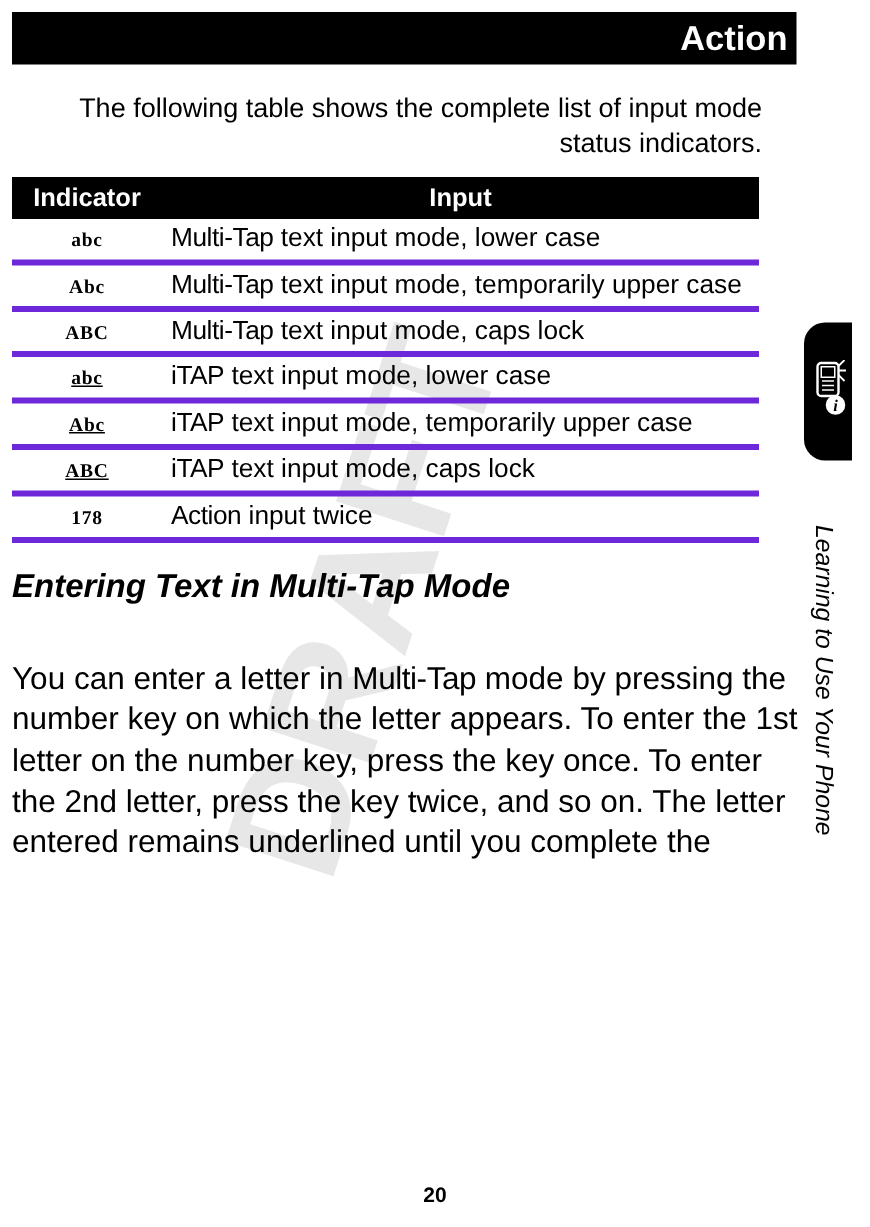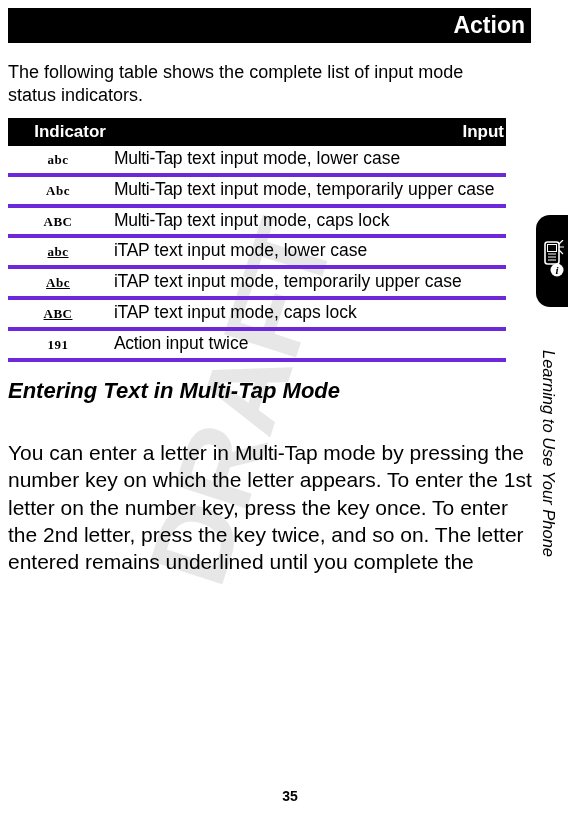--- a/index.html
+++ b/index.html
@@ -54,33 +54,34 @@
     font-size: 17.5px;
     line-height: 1.3;
     border-bottom: 1.5px solid #000;
   }
   .intro-text {
     font-size: 18px;
     line-height: 1.3;
     margin-bottom: 10px;
     position: relative;
     z-index: 1;
+    text-align: right;
   }
   .indicator-table {
     width: 498px;
     border-collapse: collapse;
     margin-bottom: 16px;
     position: relative;
     z-index: 1;
   }
   .indicator-table th {
     background: #000;
     color: #fff;
-    text-align: right;
-    padding: 4px 2px;
+    text-align: center;
+    padding: 4px 12px;
     font-size: 17px;
     font-weight: bold;
   }
   .indicator-table th.col-ind { width: 100px; }
   .indicator-table td {
     padding: 2px 6px 3px 6px;
     font-size: 17.5px;
     line-height: 1.25;
     border-bottom: 4px solid #6d28d9;
     vertical-align: top;
@@ -200,21 +201,21 @@
         </tr>
         <tr>
           <td class="ind-cell"><span class="ind-label ind-underline">Abc</span></td>
           <td><span class="mode-bold">iTAP</span><span> text input mode, temporarily upper case</span></td>
         </tr>
         <tr>
           <td class="ind-cell"><span class="ind-label ind-underline">ABC</span></td>
           <td><span class="mode-bold">iTAP</span><span> text input mode, caps lock</span></td>
         </tr>
         <tr>
-          <td class="ind-cell"><span class="ind-label">191</span></td>
+          <td class="ind-cell"><span class="ind-label">178</span></td>
           <td><span class="mode-bold">Action</span><span> input twice</span></td>
         </tr>
       </tbody>
   </table>
 
   <h2 class="heading-2">Entering Text in Multi-Tap Mode</h2>
 
   <p class="body-text">
     <span>You can enter a letter in </span><span class="mode-bold">Multi-Tap</span><span> mode by pressing the number key on which the letter appears. To enter the 1st letter on the number key, press the key once. To enter the 2nd letter, press the key twice, and so on. The letter entered remains underlined until you complete the</span>
   </p>
@@ -232,13 +233,13 @@
         <line x1="8" y1="20" x2="16" y2="20" stroke="#fff" stroke-width="1"></line>
         <path d="M19 4 L23 0 M19 7 L24 7 M19 10 L23 14" stroke="#fff" stroke-width="1.2" fill="none"></path>
         <circle cx="17" cy="30" r="6.5" fill="#fff"></circle>
         <text x="17" y="34" font-size="11" font-family="Georgia" font-style="italic" font-weight="bold" text-anchor="middle" fill="#000">i</text>
       </svg>
     </span>
   </div>
   <div class="vertical-text">Learning to Use Your Phone</div>
 </div>
 
-<div class="page-number">35</div>
+<div class="page-number">20</div>
 
 </body></html>

